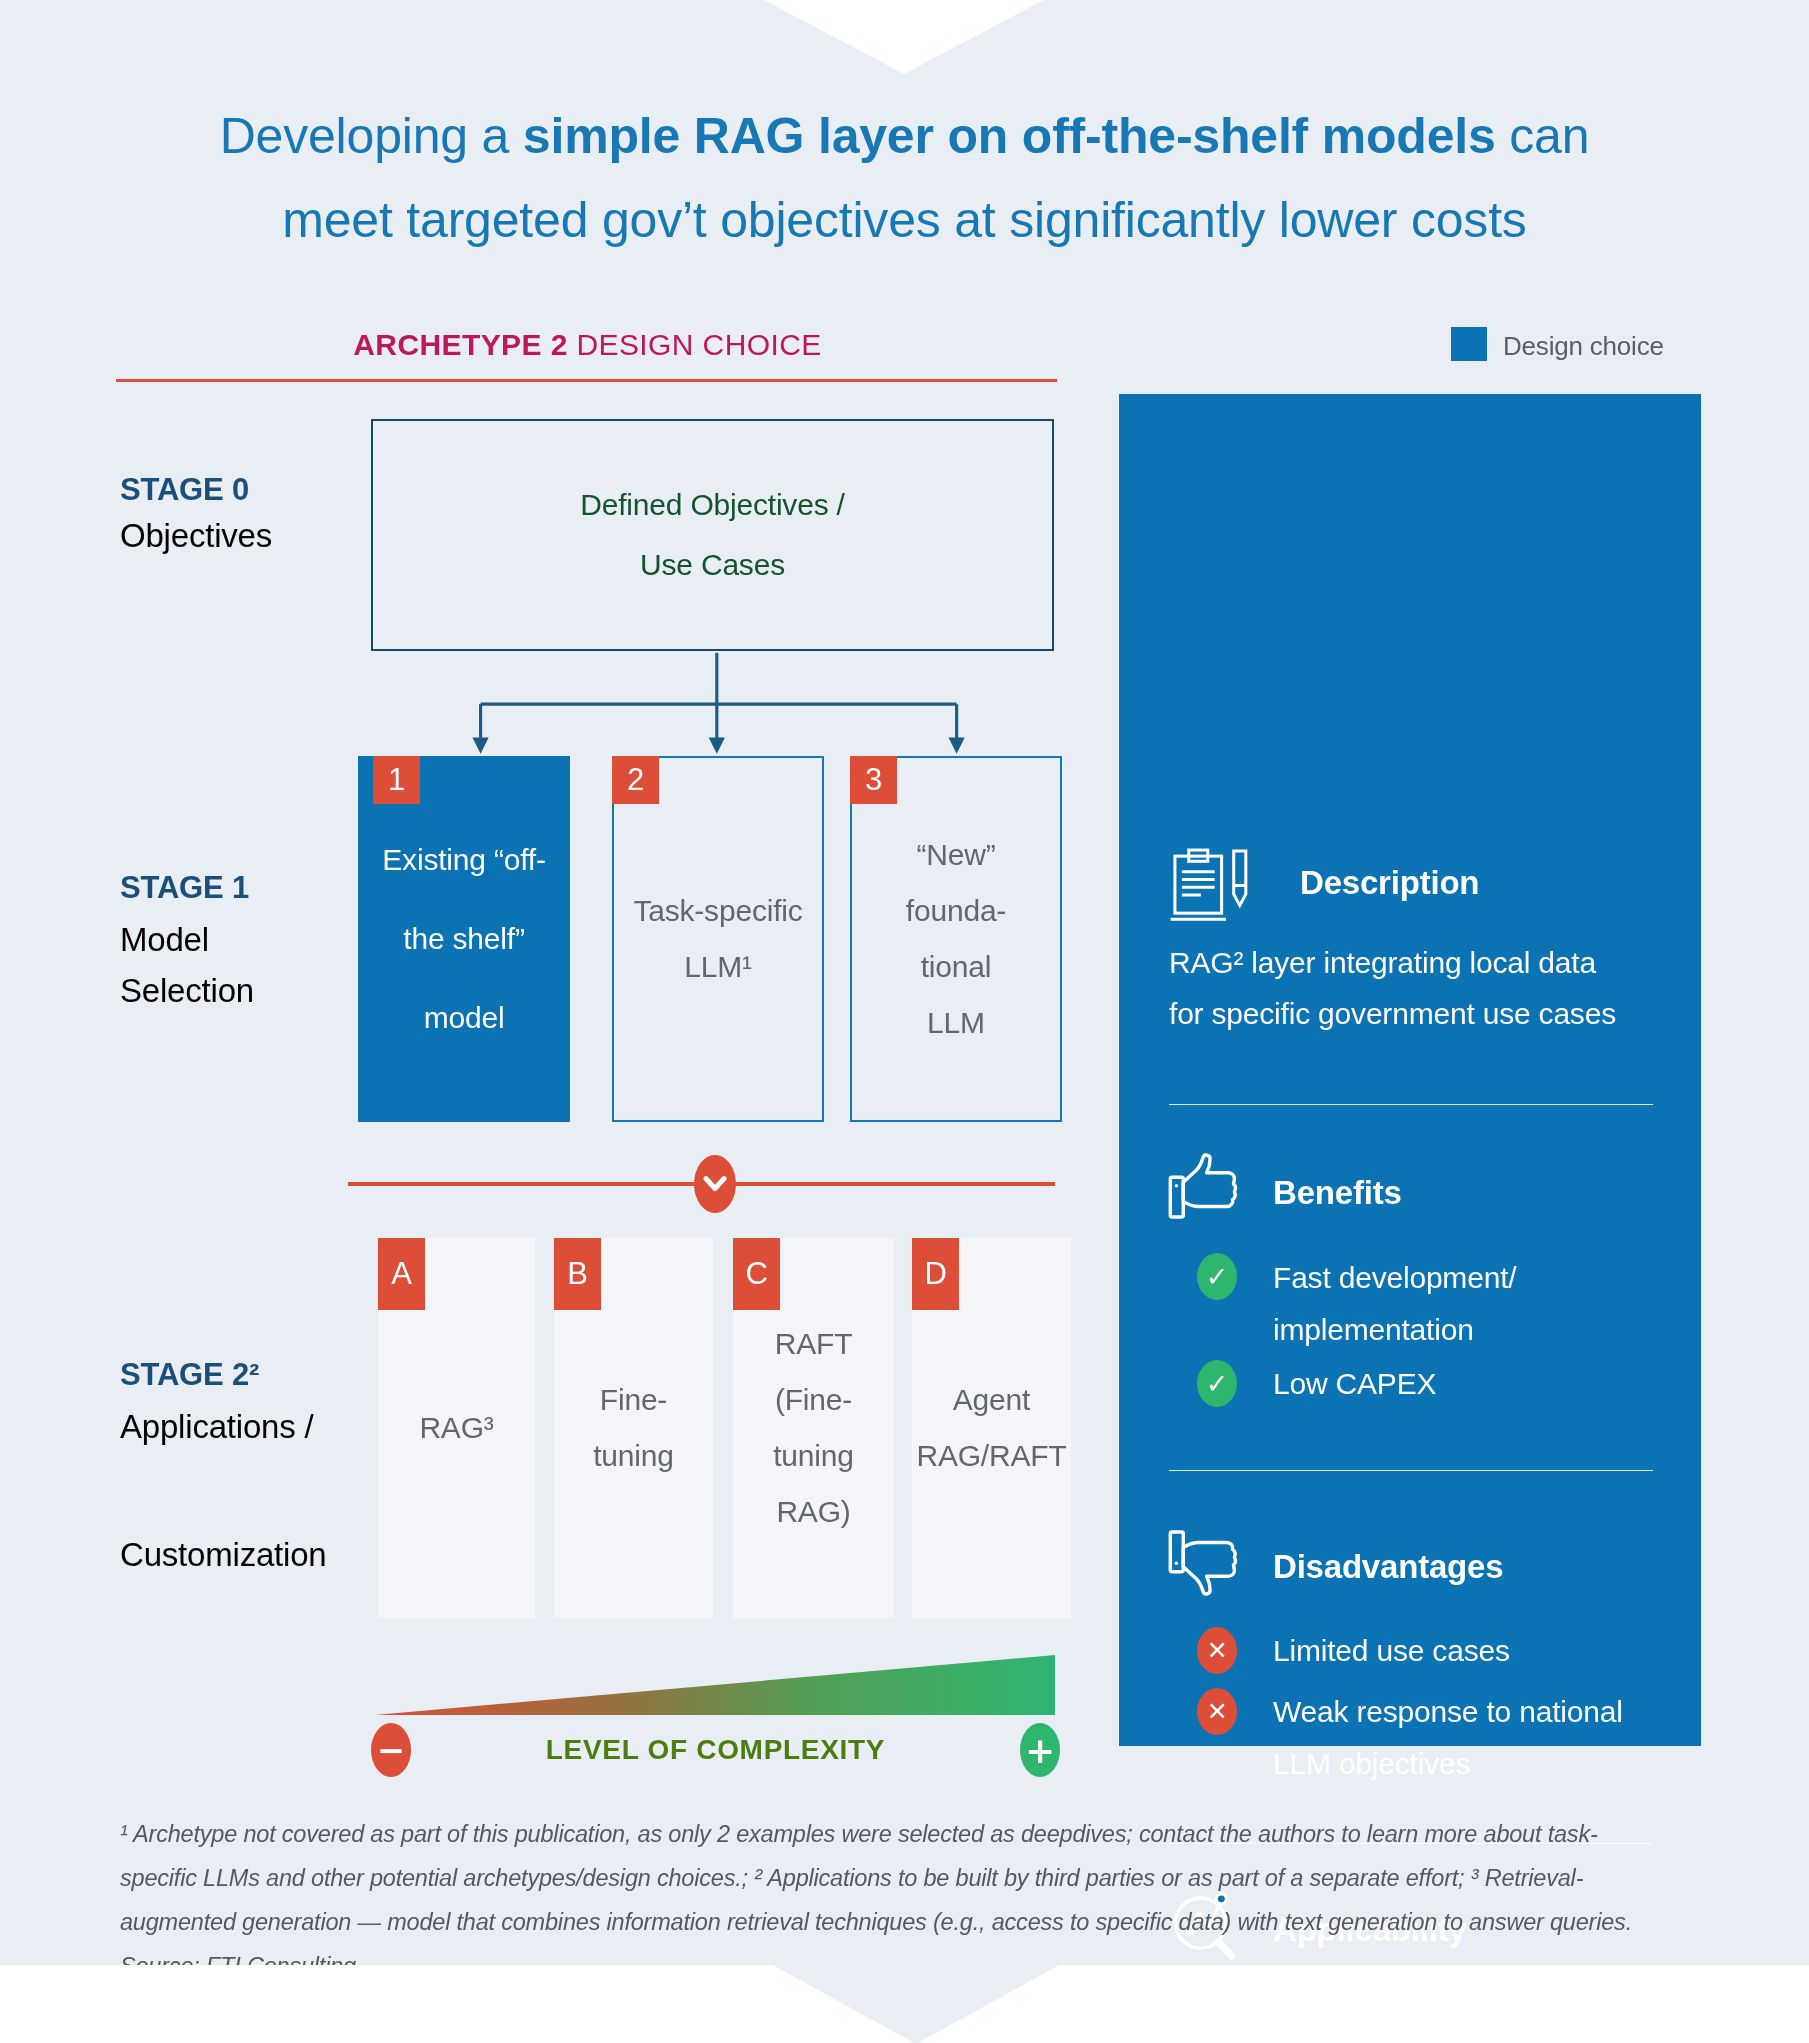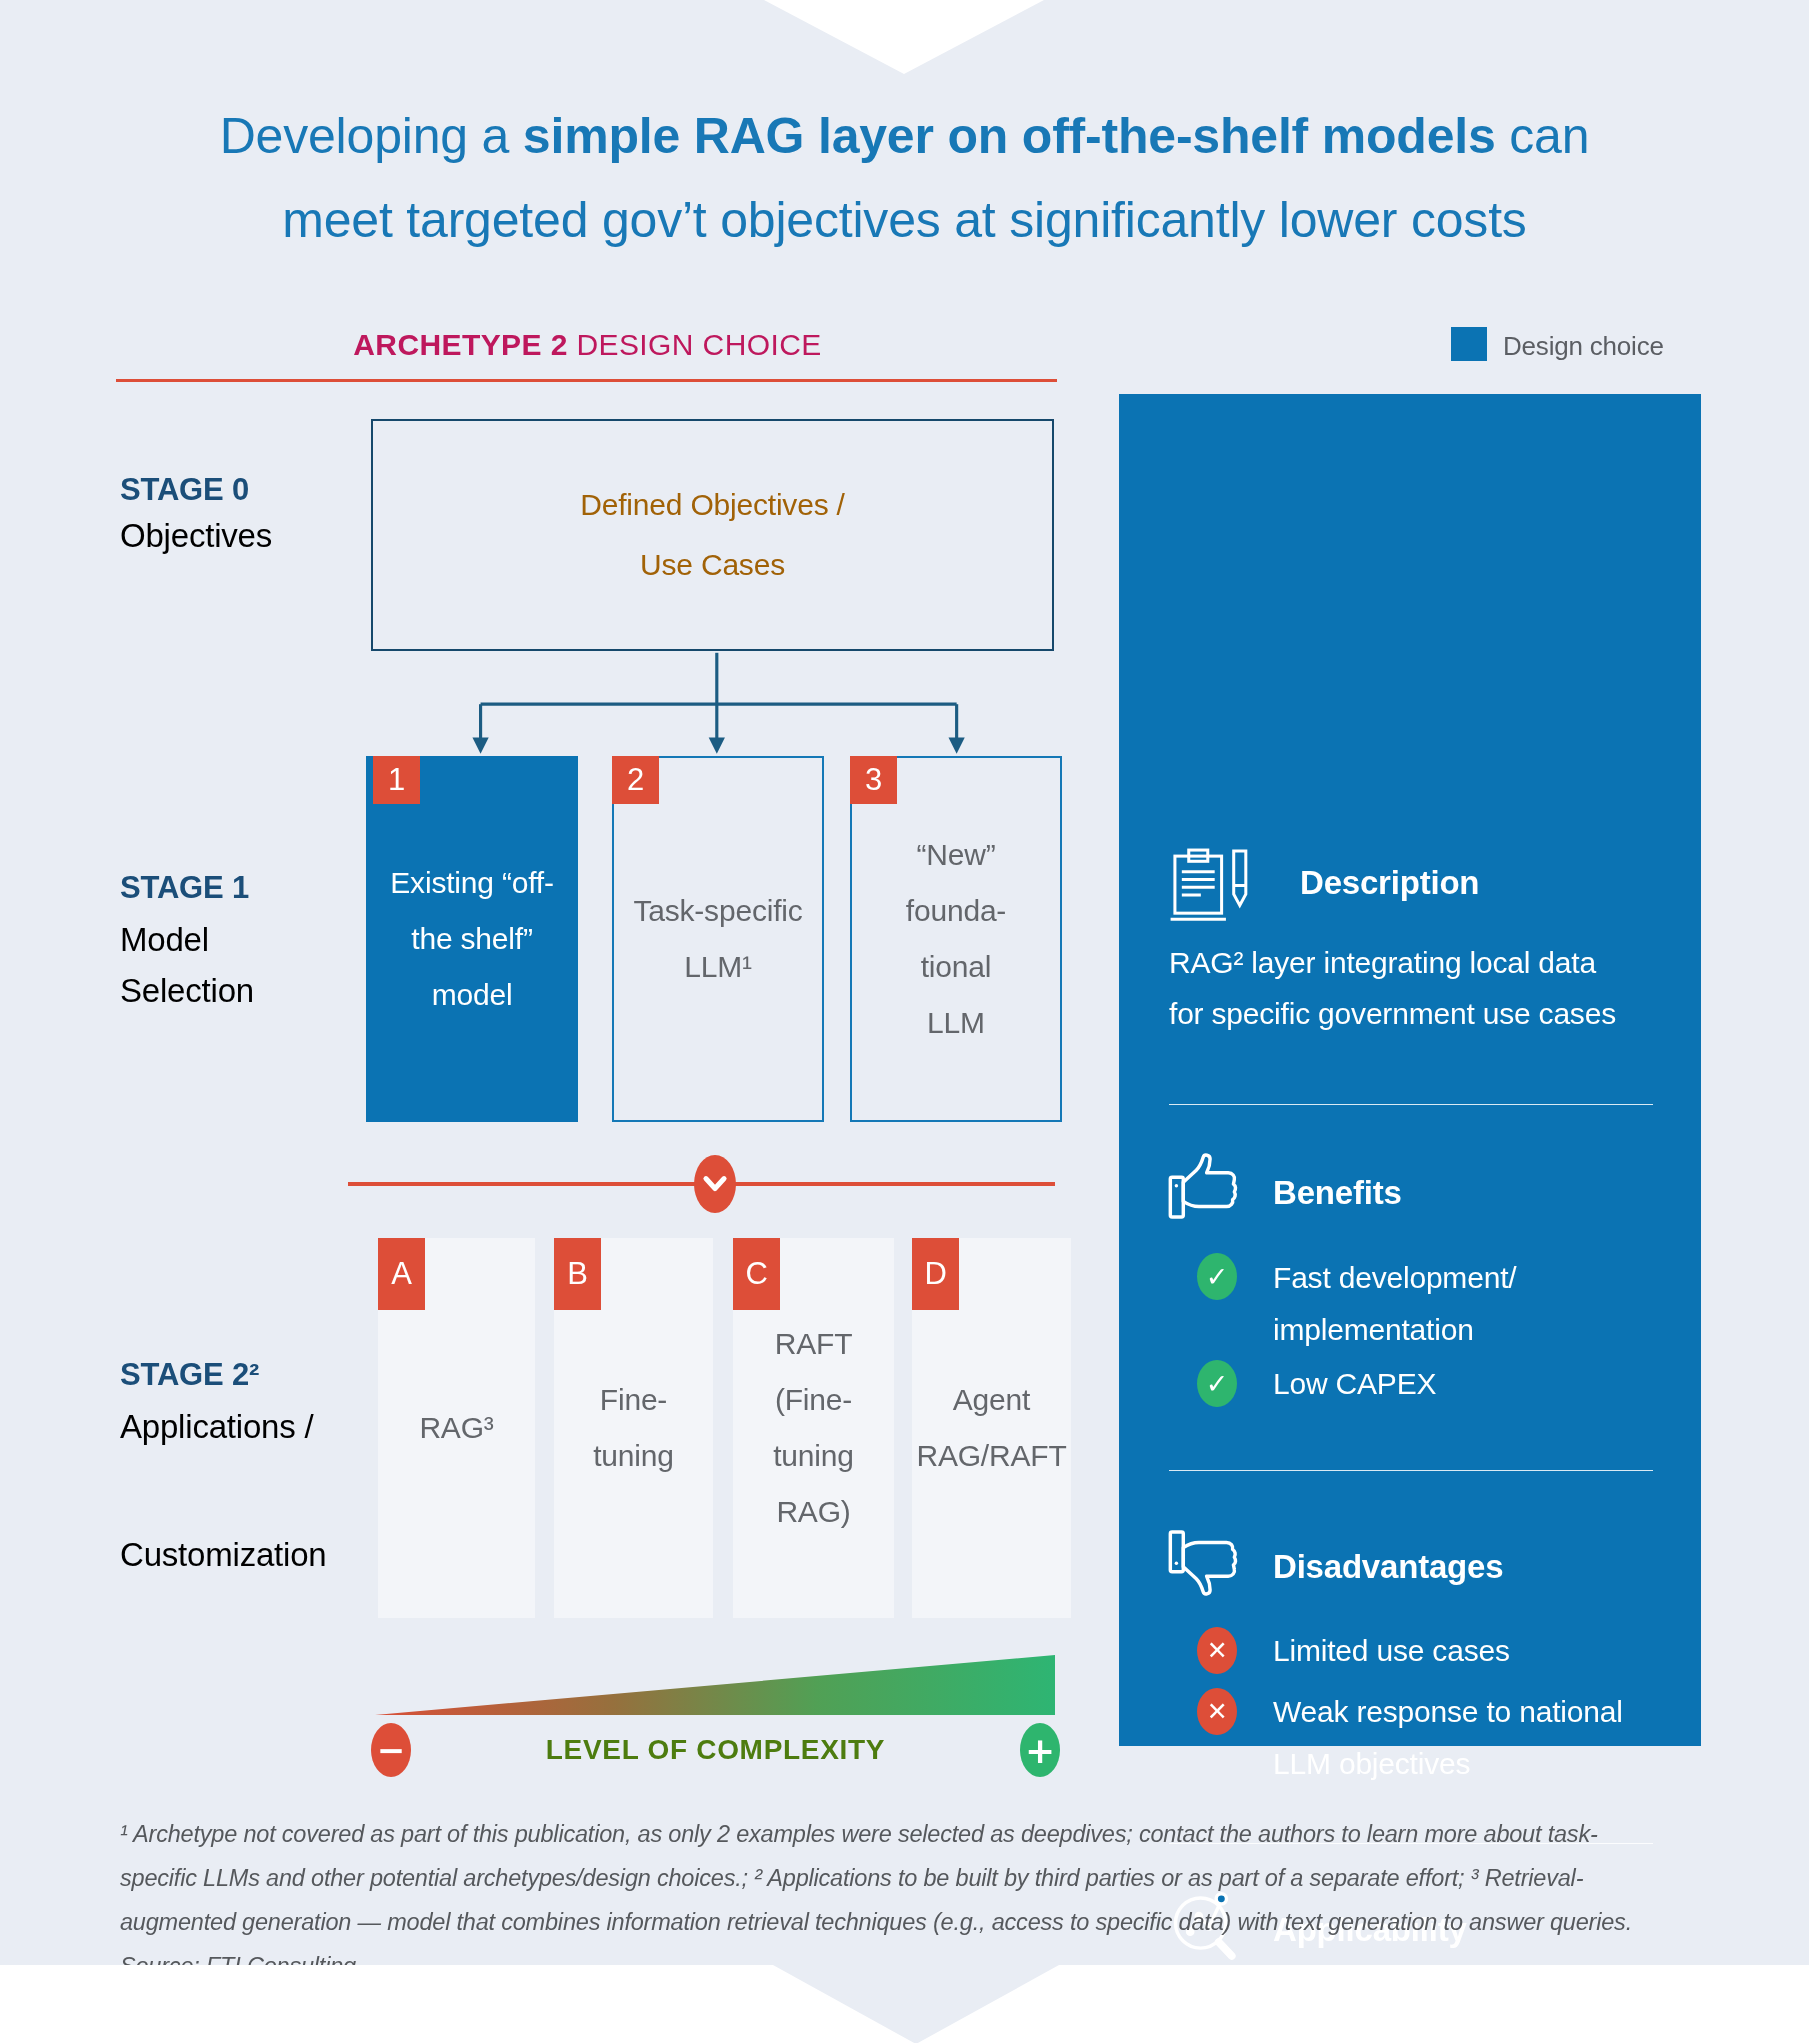--- a/index.html
+++ b/index.html
@@ -34,21 +34,21 @@
   .legend-swatch{position:absolute;left:1451px;top:327px;width:36px;height:34px;background:#0b73b3;}
   .legend-label{position:absolute;left:1503px;top:331px;color:#5b5e63;font-size:26px;}
 
   
   .stage-label{position:absolute;left:120px;color:#1b4e79;font-weight:700;font-size:31px;}
   .stage-sub{position:absolute;left:120px;color:#000000;font-size:33px;}
 
   
   .stage0-box{position:absolute;left:371px;top:419px;width:679px;height:228px;
     border:2.7px solid #16486b;display:flex;flex-direction:column;justify-content:center;
-    text-align:center;color:#a16207;font-size:30px;line-height:60px;}
+    text-align:center;color:#14532d;font-size:30px;line-height:60px;}
 
   
   .s1-box{position:absolute;top:756px;width:208px;height:362px;display:flex;flex-direction:column;
     justify-content:center;text-align:center;font-size:30px;line-height:56px;}
   .s1-outline{border:2.7px solid #1478b6;color:#63666b;}
   .s1-filled{background:#0b73b3;color:#ffffff;border:2.7px solid #0b73b3;}
   .tag{position:absolute;background:#dd4e38;color:#ffffff;display:flex;align-items:center;
     justify-content:center;font-size:31px;z-index:5;}
   .tag-sq{width:47px;height:48px;}
   .tag-tall{width:47px;height:72px;}
@@ -130,21 +130,21 @@
       <polygon points="383,96 401,96 392,114"></polygon>
       <polygon points="649,96 667,96 658,114"></polygon>
     </g>
   </svg>
 
   <div class="stage-label" style="top:870px;">STAGE 1</div>
   <div class="stage-sub" style="top:921px;">Model</div>
   <div class="stage-sub" style="top:972px;">Selection</div>
 
   <div class="tag tag-sq" style="left:373px;top:756px;">1</div>
-  <div class="s1-box s1-filled" style="left:366px;">
+  <div class="s1-box s1-filled" style="left:358px;gap:23px;">
     <div>Existing “off-</div>
     <div>the shelf”</div>
     <div>model</div>
   </div>
 
   <div class="tag tag-sq" style="left:612px;top:756px;">2</div>
   <div class="s1-box s1-outline" style="left:612px;">
     <div>Task-specific</div>
     <div>LLM¹</div>
   </div>

